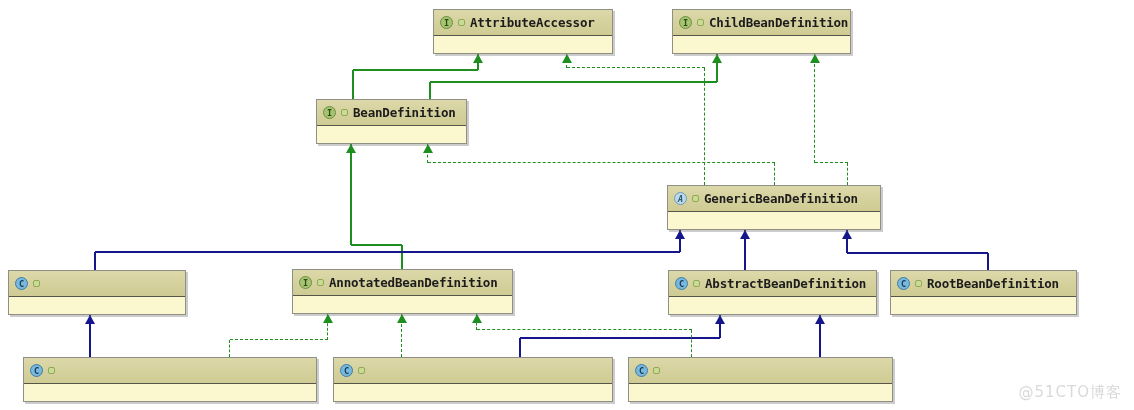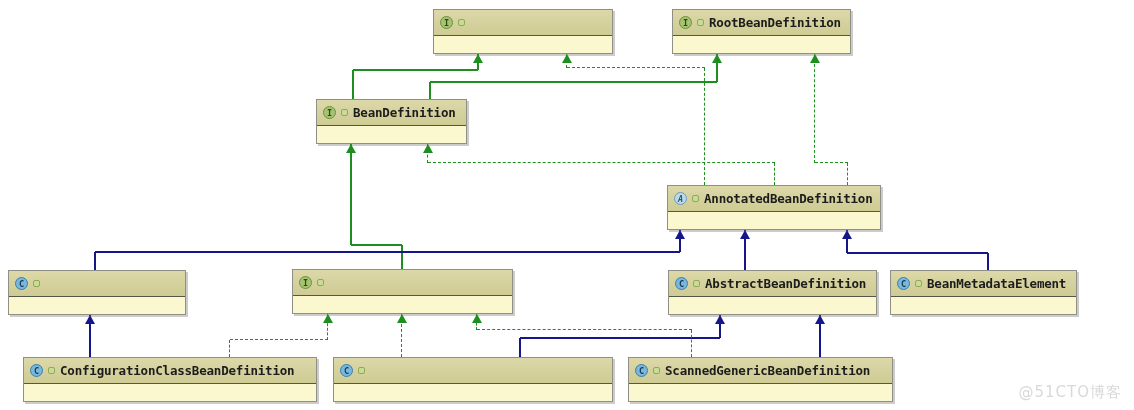--- a/index.html
+++ b/index.html
@@ -113,95 +113,95 @@
         <div class="seg" style="left: 477px; top: 329px; width: 215px; height: 0px; border-top: 1px dashed rgb(30, 143, 30);"></div>
         <div class="seg" style="left: 476px; top: 314px; height: 16px; width: 0px; border-left: 1px dashed rgb(30, 143, 30);"></div>
         <div class="arrow" style="left: 472px; top: 314px; border-bottom: 9px solid rgb(30, 143, 30);"></div>
       </div>
     </div>
   <div id="nodes-layer">
       <div class="node" style="left: 433px; top: 9px; width: 180px;">
         <div class="node-header">
           <span class="type-icon interface">I</span>
           <span class="mod-icon"></span>
+          <span class="node-label">AttributeAccessor</span>
         </div>
         <div class="node-body"></div>
       </div>
       <div class="node" style="left: 672px; top: 9px; width: 179px;">
         <div class="node-header">
           <span class="type-icon interface">I</span>
           <span class="mod-icon"></span>
+          <span class="node-label">ChildBeanDefinition</span>
+        </div>
+        <div class="node-body"></div>
+      </div>
+      <div class="node" style="left: 316px; top: 99px; width: 151px;">
+        <div class="node-header">
+          <span class="type-icon interface">I</span>
+          <span class="mod-icon"></span>
+          <span class="node-label">BeanDefinition</span>
+        </div>
+        <div class="node-body"></div>
+      </div>
+      <div class="node" style="left: 667px; top: 185px; width: 214px;">
+        <div class="node-header">
+          <span class="type-icon abstract">A</span>
+          <span class="mod-icon"></span>
+          <span class="node-label">GenericBeanDefinition</span>
+        </div>
+        <div class="node-body"></div>
+      </div>
+      <div class="node" style="left: 8px; top: 270px; width: 178px;">
+        <div class="node-header">
+          <span class="type-icon class">C</span>
+          <span class="mod-icon"></span>
+        </div>
+        <div class="node-body"></div>
+      </div>
+      <div class="node" style="left: 292px; top: 269px; width: 221px;">
+        <div class="node-header">
+          <span class="type-icon interface">I</span>
+          <span class="mod-icon"></span>
+          <span class="node-label">AnnotatedBeanDefinition</span>
+        </div>
+        <div class="node-body"></div>
+      </div>
+      <div class="node" style="left: 668px; top: 270px; width: 209px;">
+        <div class="node-header">
+          <span class="type-icon class">C</span>
+          <span class="mod-icon"></span>
+          <span class="node-label">AbstractBeanDefinition</span>
+        </div>
+        <div class="node-body"></div>
+      </div>
+      <div class="node" style="left: 890px; top: 270px; width: 187px;">
+        <div class="node-header">
+          <span class="type-icon class">C</span>
+          <span class="mod-icon"></span>
           <span class="node-label">RootBeanDefinition</span>
         </div>
         <div class="node-body"></div>
       </div>
-      <div class="node" style="left: 316px; top: 99px; width: 151px;">
-        <div class="node-header">
-          <span class="type-icon interface">I</span>
-          <span class="mod-icon"></span>
-          <span class="node-label">BeanDefinition</span>
-        </div>
-        <div class="node-body"></div>
-      </div>
-      <div class="node" style="left: 667px; top: 185px; width: 214px;">
-        <div class="node-header">
-          <span class="type-icon abstract">A</span>
-          <span class="mod-icon"></span>
-          <span class="node-label">AnnotatedBeanDefinition</span>
-        </div>
-        <div class="node-body"></div>
-      </div>
-      <div class="node" style="left: 8px; top: 270px; width: 178px;">
-        <div class="node-header">
-          <span class="type-icon class">C</span>
-          <span class="mod-icon"></span>
-        </div>
-        <div class="node-body"></div>
-      </div>
-      <div class="node" style="left: 292px; top: 269px; width: 221px;">
-        <div class="node-header">
-          <span class="type-icon interface">I</span>
-          <span class="mod-icon"></span>
-        </div>
-        <div class="node-body"></div>
-      </div>
-      <div class="node" style="left: 668px; top: 270px; width: 209px;">
-        <div class="node-header">
-          <span class="type-icon class">C</span>
-          <span class="mod-icon"></span>
-          <span class="node-label">AbstractBeanDefinition</span>
-        </div>
-        <div class="node-body"></div>
-      </div>
-      <div class="node" style="left: 890px; top: 270px; width: 187px;">
-        <div class="node-header">
-          <span class="type-icon class">C</span>
-          <span class="mod-icon"></span>
-          <span class="node-label">BeanMetadataElement</span>
-        </div>
-        <div class="node-body"></div>
-      </div>
       <div class="node" style="left: 23px; top: 357px; width: 294px;">
         <div class="node-header">
           <span class="type-icon class">C</span>
           <span class="mod-icon"></span>
-          <span class="node-label">ConfigurationClassBeanDefinition</span>
         </div>
         <div class="node-body"></div>
       </div>
       <div class="node" style="left: 333px; top: 357px; width: 280px;">
         <div class="node-header">
           <span class="type-icon class">C</span>
           <span class="mod-icon"></span>
         </div>
         <div class="node-body"></div>
       </div>
       <div class="node" style="left: 628px; top: 357px; width: 265px;">
         <div class="node-header">
           <span class="type-icon class">C</span>
           <span class="mod-icon"></span>
-          <span class="node-label">ScannedGenericBeanDefinition</span>
         </div>
         <div class="node-body"></div>
       </div>
     </div>
   <span id="watermark">@51CTO博客</span>
 </div>
 
 </body></html>

